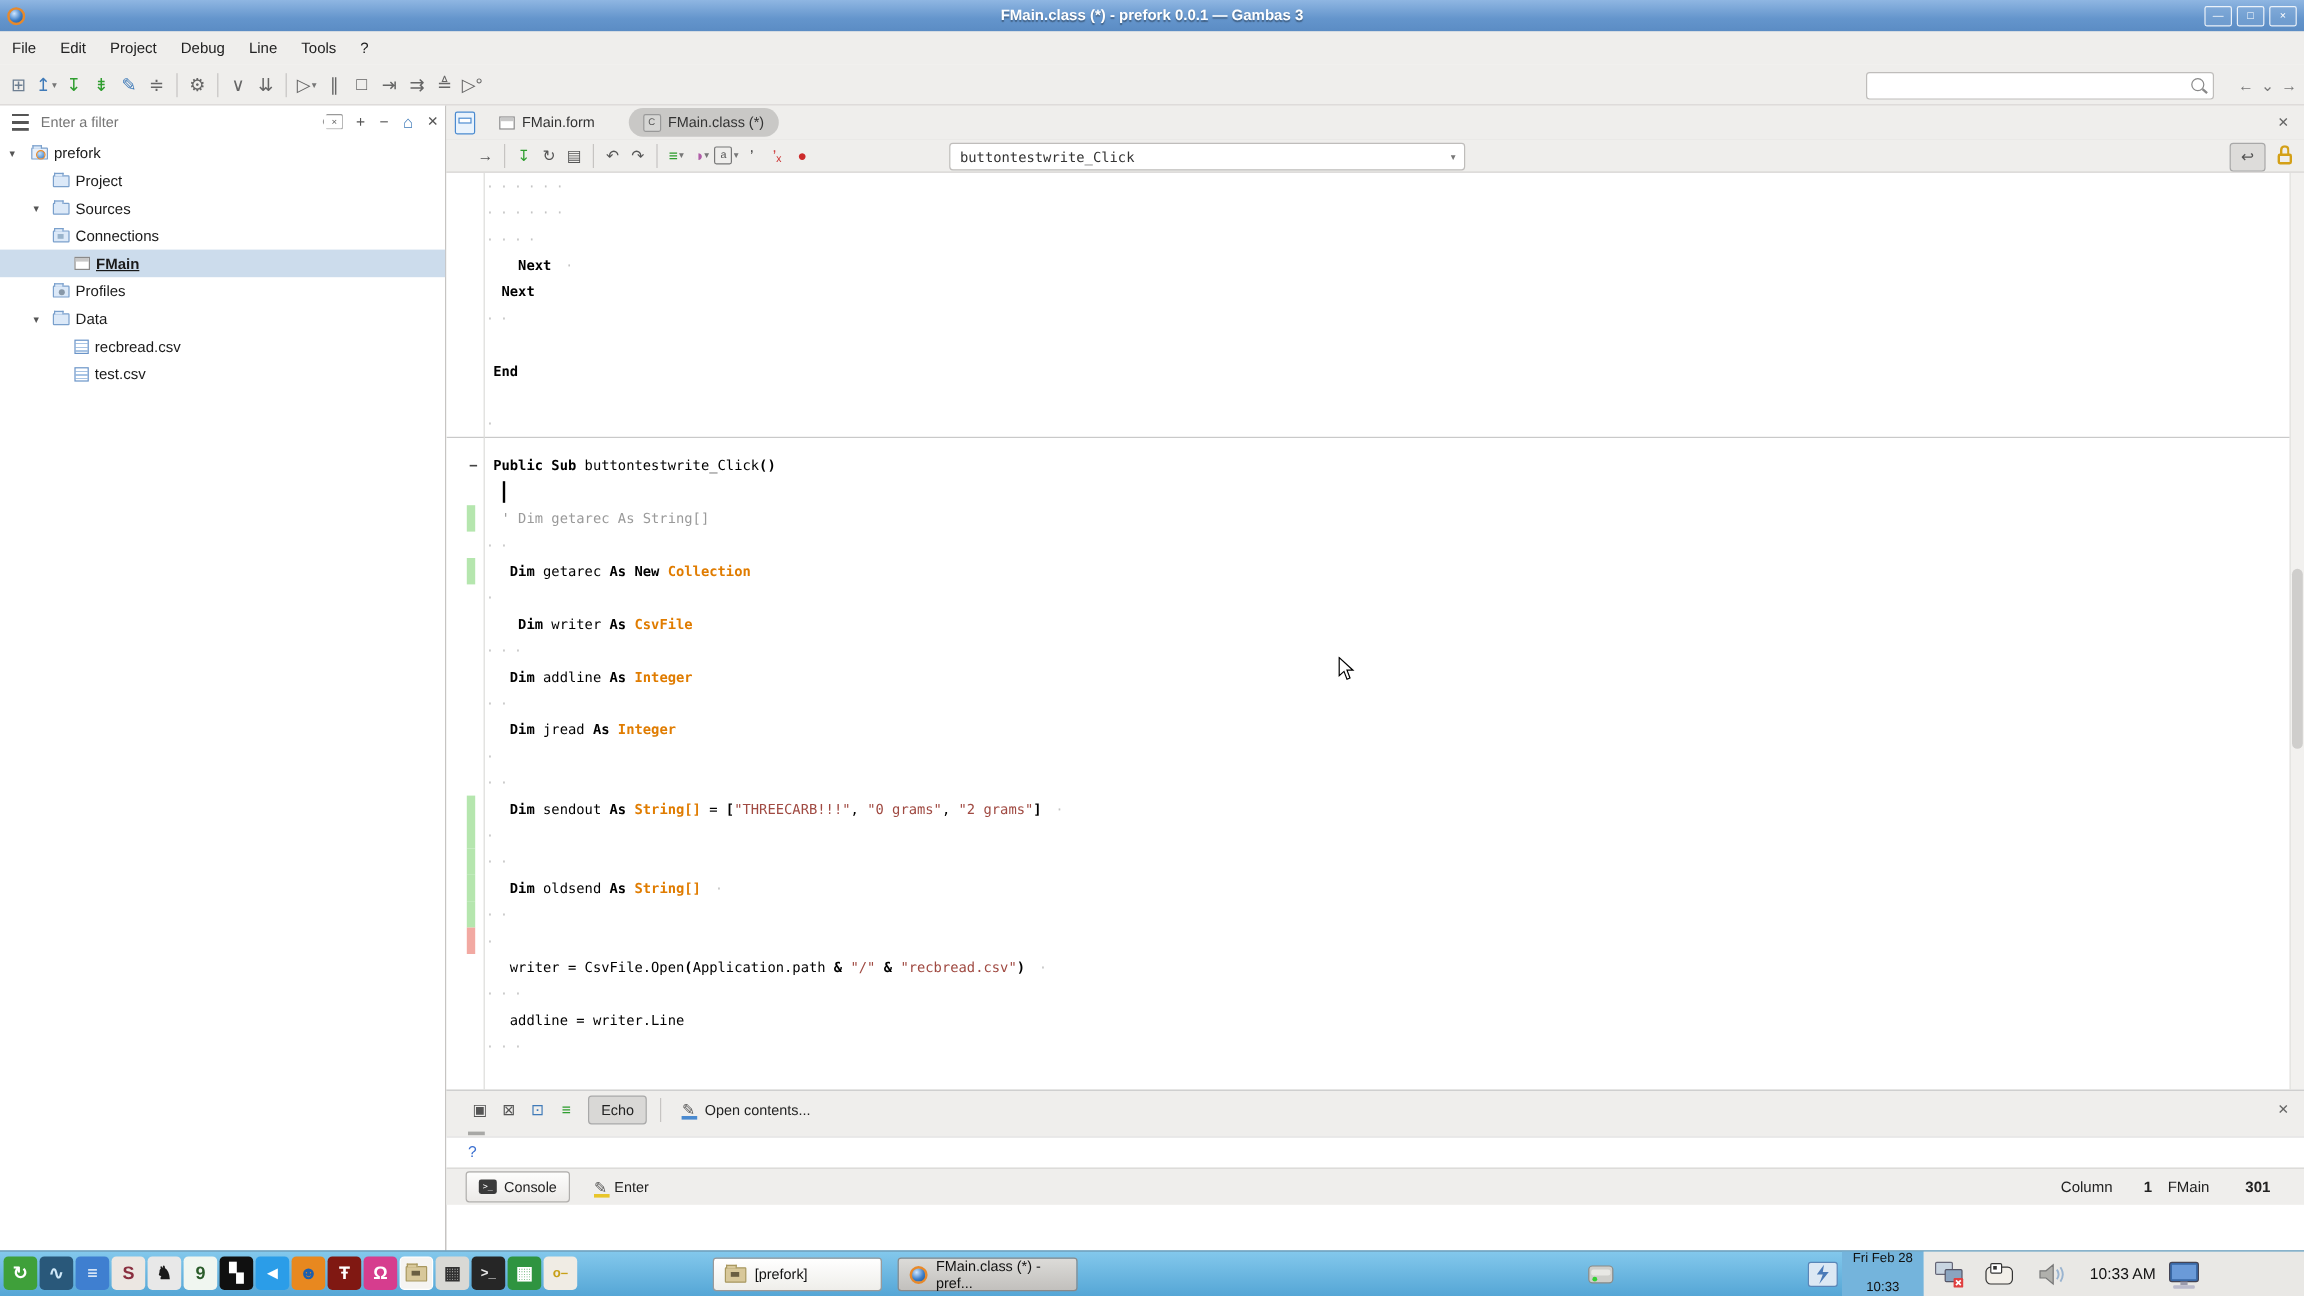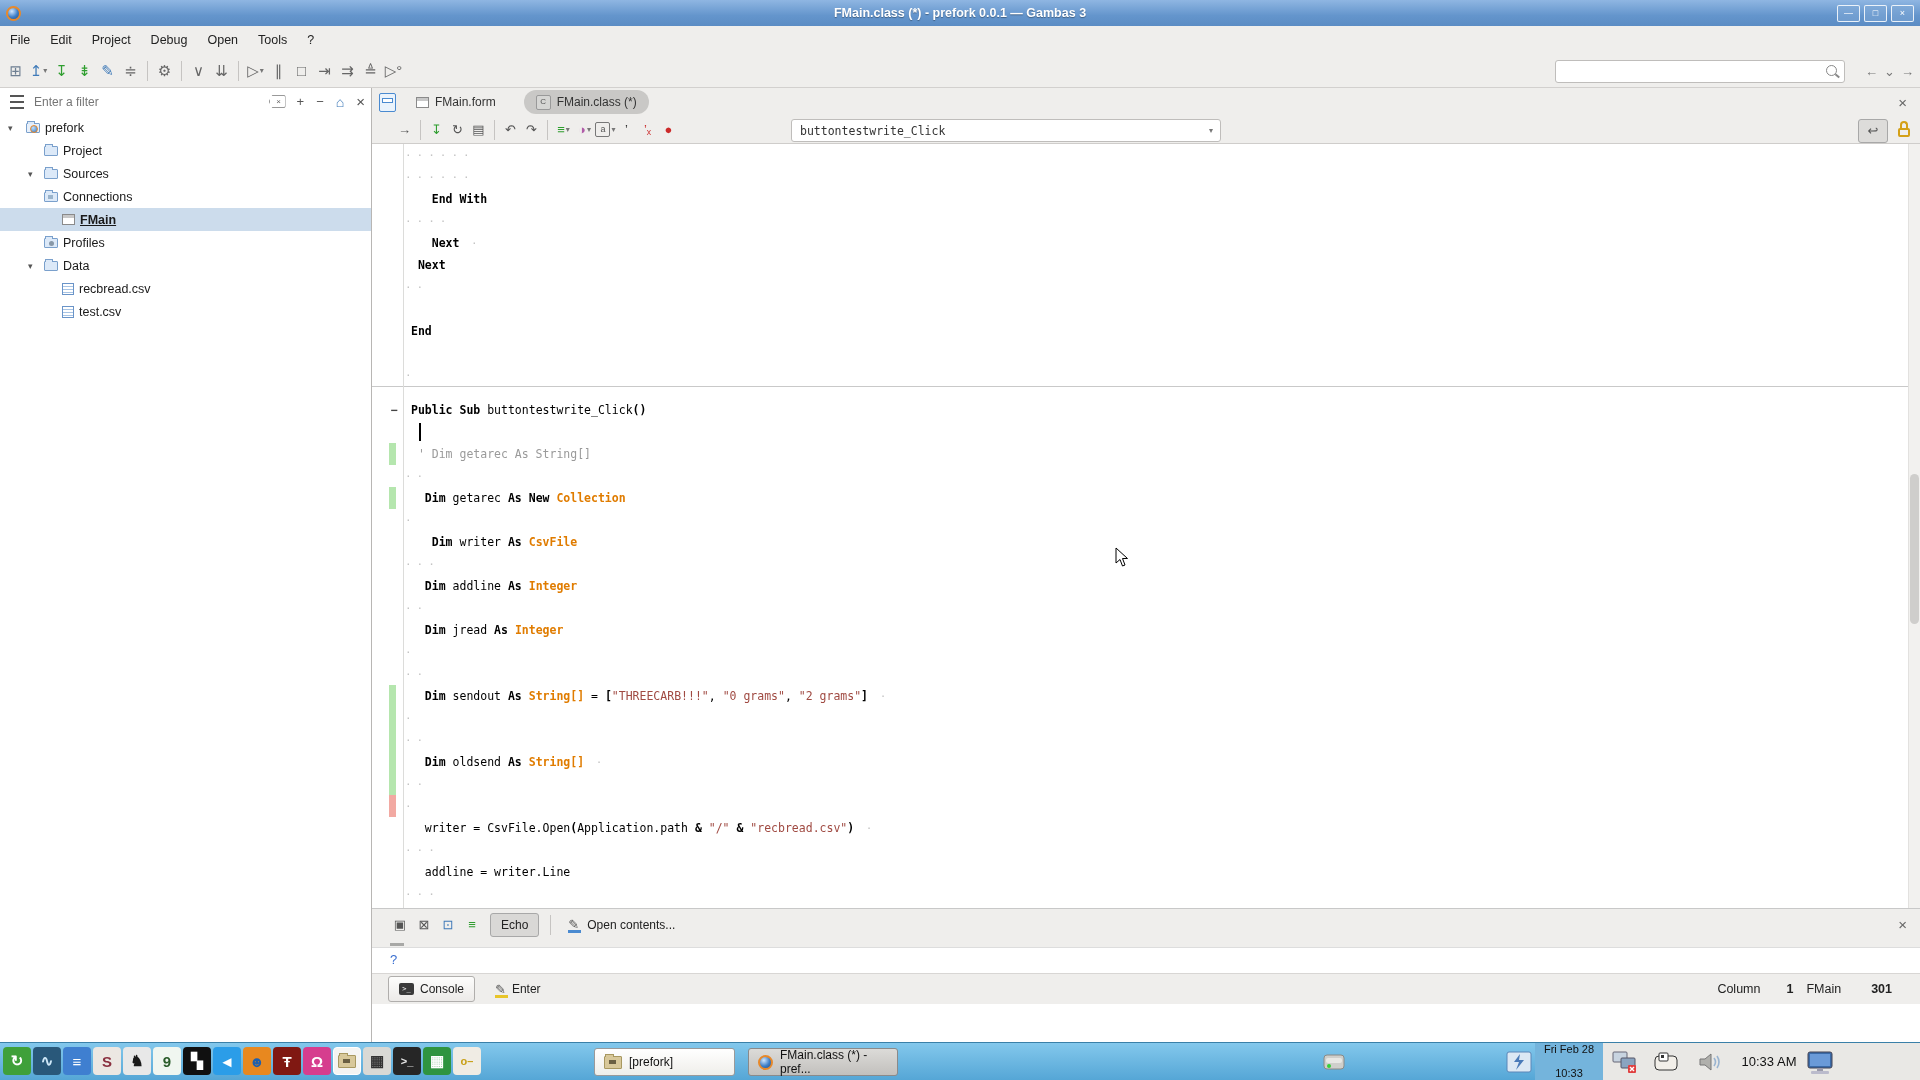--- a/index.html
+++ b/index.html
@@ -182,21 +182,21 @@
         <span class="wbtn">□</span>
         <span class="wbtn">×</span>
       </span>
   </div>
 
   <div id="menubar">
       <span class="menu-item">File</span>
       <span class="menu-item">Edit</span>
       <span class="menu-item">Project</span>
       <span class="menu-item">Debug</span>
-      <span class="menu-item">Open</span>
+      <span class="menu-item">Line</span>
       <span class="menu-item">Tools</span>
       <span class="menu-item">?</span>
     </div>
 
   <div id="maintoolbar">
     <span class="tb-btn" style="color: rgb(110, 127, 146);">⊞</span>
       <span class="tb-btn" style="color: rgb(63, 122, 184);">↥<span class="tb-car">▾</span></span>
       <span class="tb-btn" style="color: rgb(47, 158, 47);">↧</span>
       <span class="tb-btn" style="color: rgb(47, 158, 47);">⇟</span>
       <span class="tb-btn" style="color: rgb(63, 122, 184);">✎</span>
@@ -320,21 +320,20 @@
           <span class="sh"></span>
           <span class="bo"></span>
         </span>
     </div>
 
     <div id="code">
       <div id="gutterline"></div>
       <div id="code-lines">
           <div class="crow"><span class="cw lead">······</span></div>
           <div class="crow"><span class="cw lead">······</span></div>
-          <div class="crow"><span class="ck">   End With</span></div>
           <div class="crow"><span class="cw lead">····</span></div>
           <div class="crow"><span class="ck">   Next</span><span class="cw"> ·</span></div>
           <div class="crow"><span class="ck"> Next</span></div>
           <div class="crow"><span class="cw lead">··</span></div>
           <div class="crow"></div>
           <div class="crow"><span class="ck">End</span></div>
           <div class="crow"></div>
           <div class="crow"><span class="cw lead">·</span></div>
           <div class="csep"></div>
           <div class="crow"><span class="fold">−</span><span class="ck">Public Sub </span><span class="cn">buttontestwrite_Click</span><span class="ck">()</span></div>

